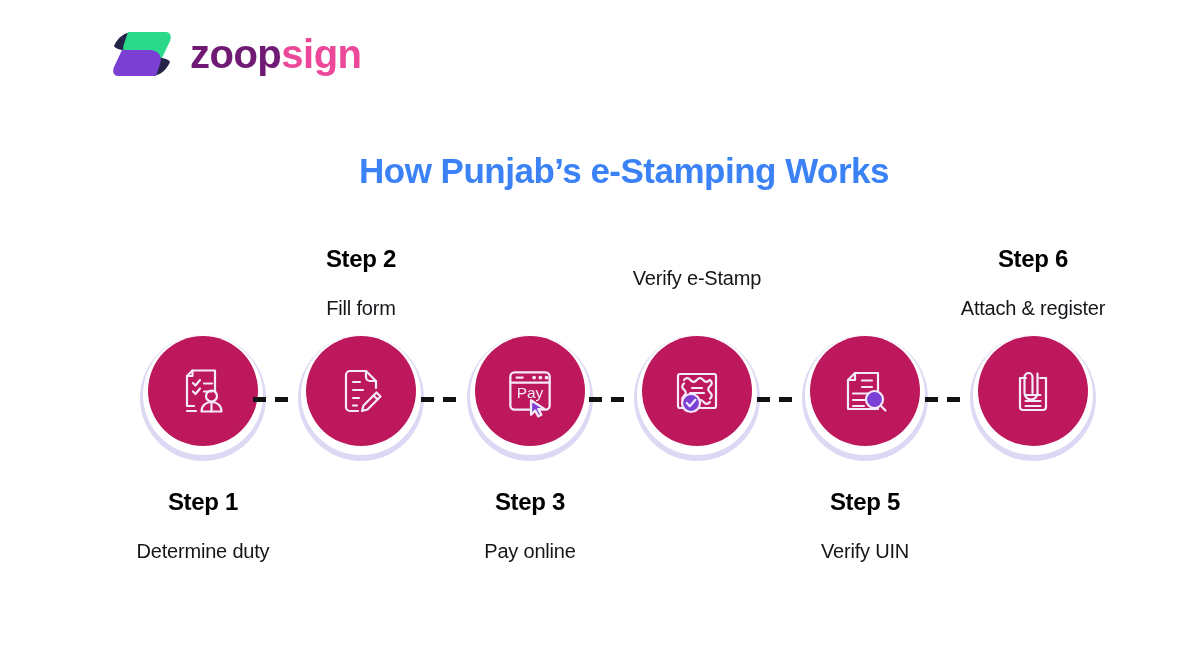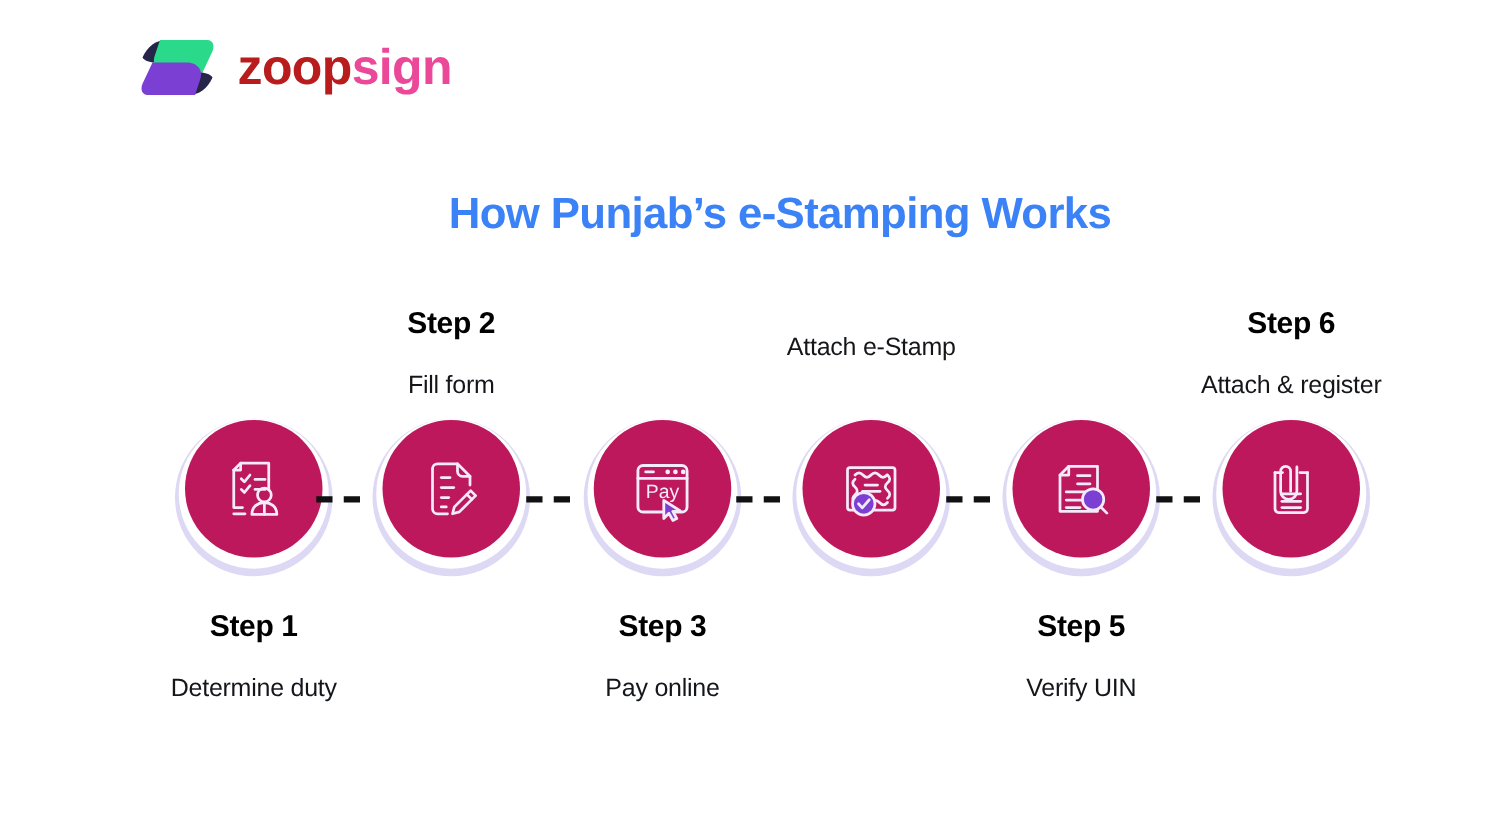--- a/index.html
+++ b/index.html
@@ -25,21 +25,21 @@
     gap: 14px;
   }
   #logo-mark { width: 68px; height: 52px; display: block; }
   #logo-word {
     font-size: 40px;
     font-weight: 700;
     letter-spacing: -0.5px;
     line-height: 1;
     white-space: nowrap;
   }
-  #logo-word .zoop { color: #b91c1c; }
+  #logo-word .zoop { color: #701a75; }
   #logo-word .sign { color: #ec4899; }
 
   
   #page-title {
     position: absolute;
     top: 128px;
     left: 0;
     width: 1200px;
     text-align: center;
     font-size: 35px;
@@ -273,21 +273,21 @@
             <path d="M16 40 q-3.6 -3.1 0 -6.2 q3.6 -3.1 0 -6.2 q-3.6 -3.1 0 -6.2"></path>
             <path d="M24 26 L34 26"></path>
             <path d="M22 31 L36 31"></path>
             <circle cx="23" cy="41" r="9" fill="#7B3FD4"></circle>
             <path d="M18.8 41 L21.8 44.3 L27.4 37.8"></path>
           </svg>
         </span>
       </div>
     </div>
     <div class="caption above">
-      <div class="step-desc">Attach e-Stamp</div>
+      <div class="step-desc">Verify e-Stamp</div>
     </div>
   </div>
 
   <div class="connector" style="left:757px;">
     <i></i>
     <i></i>
   </div>
 
   <div class="step" style="left:760px;">
     <div class="circle-wrap">

